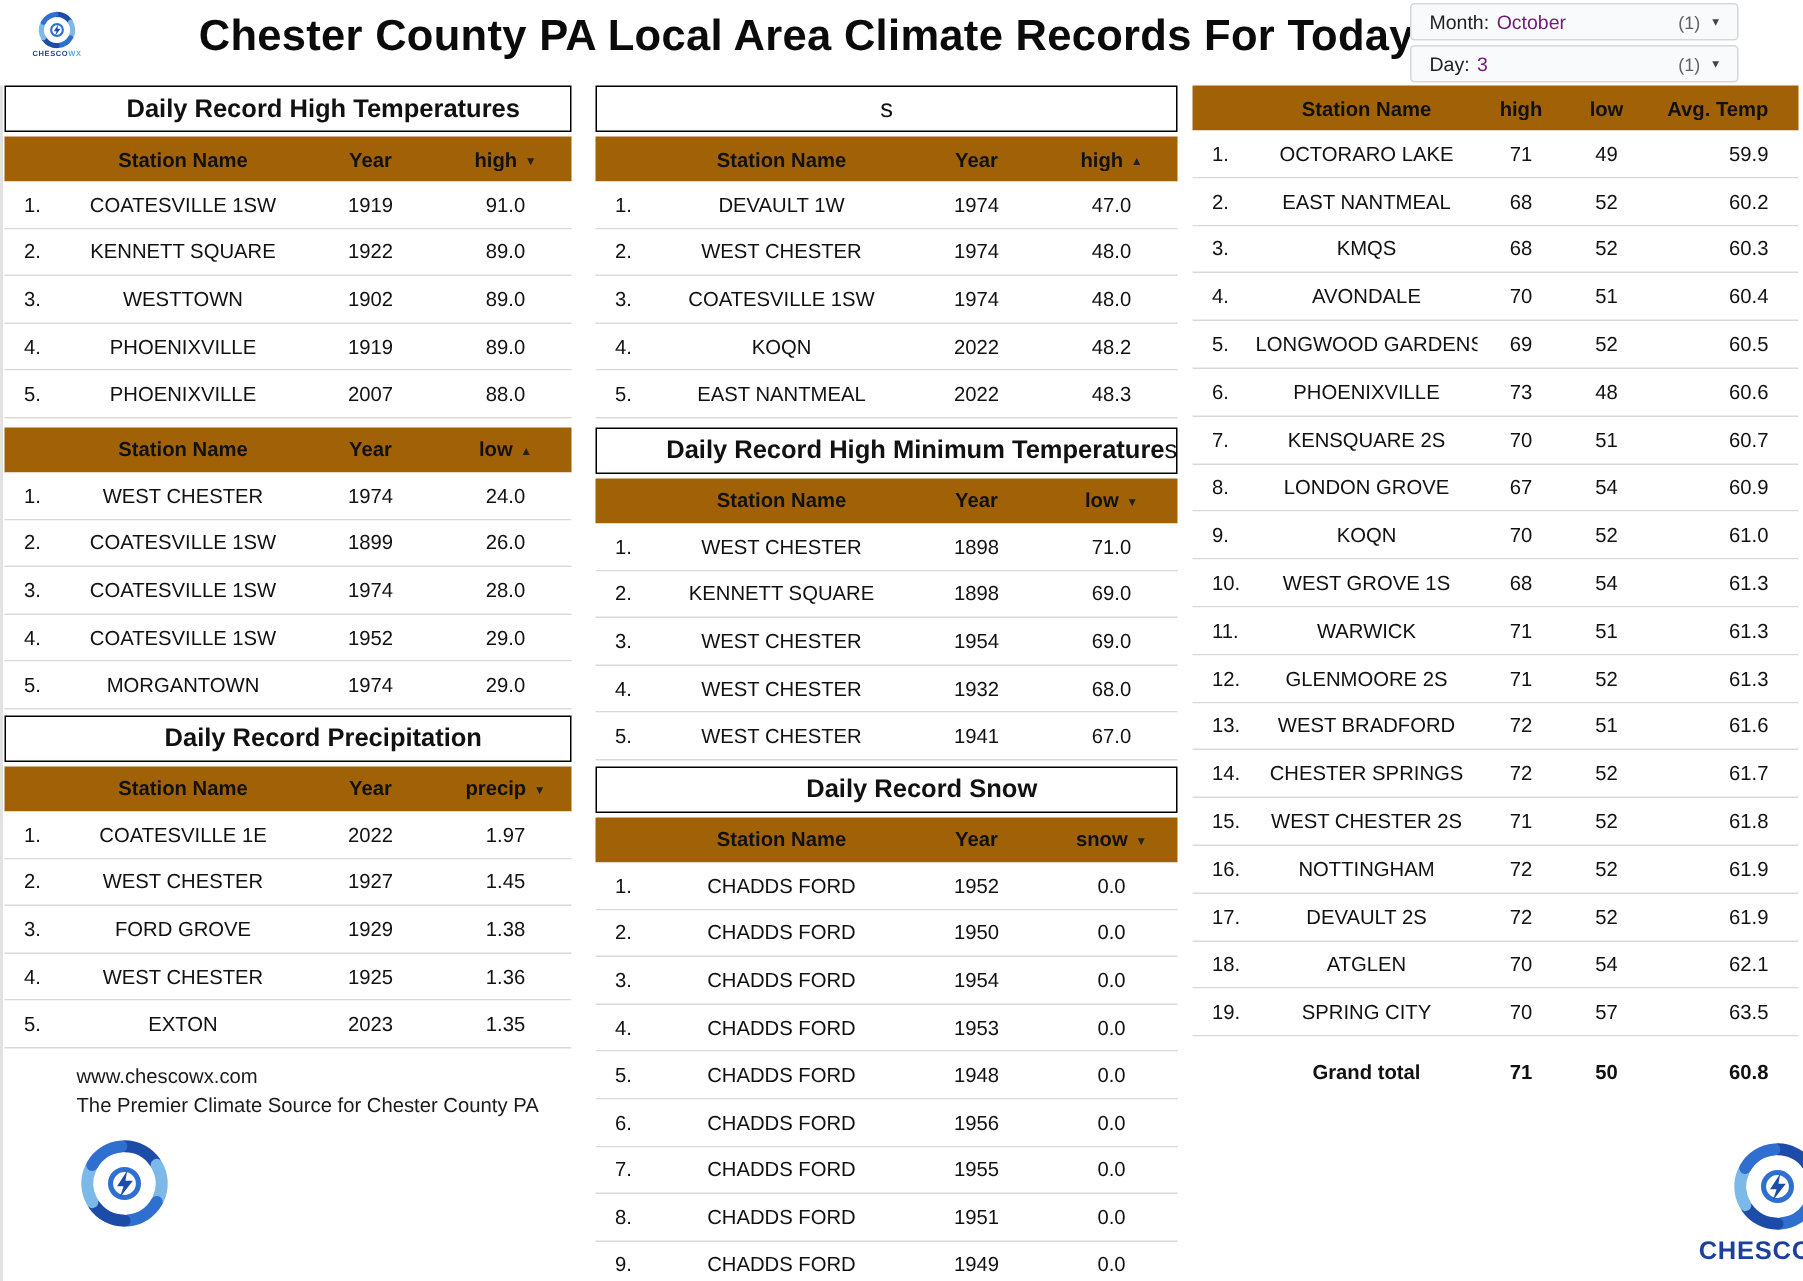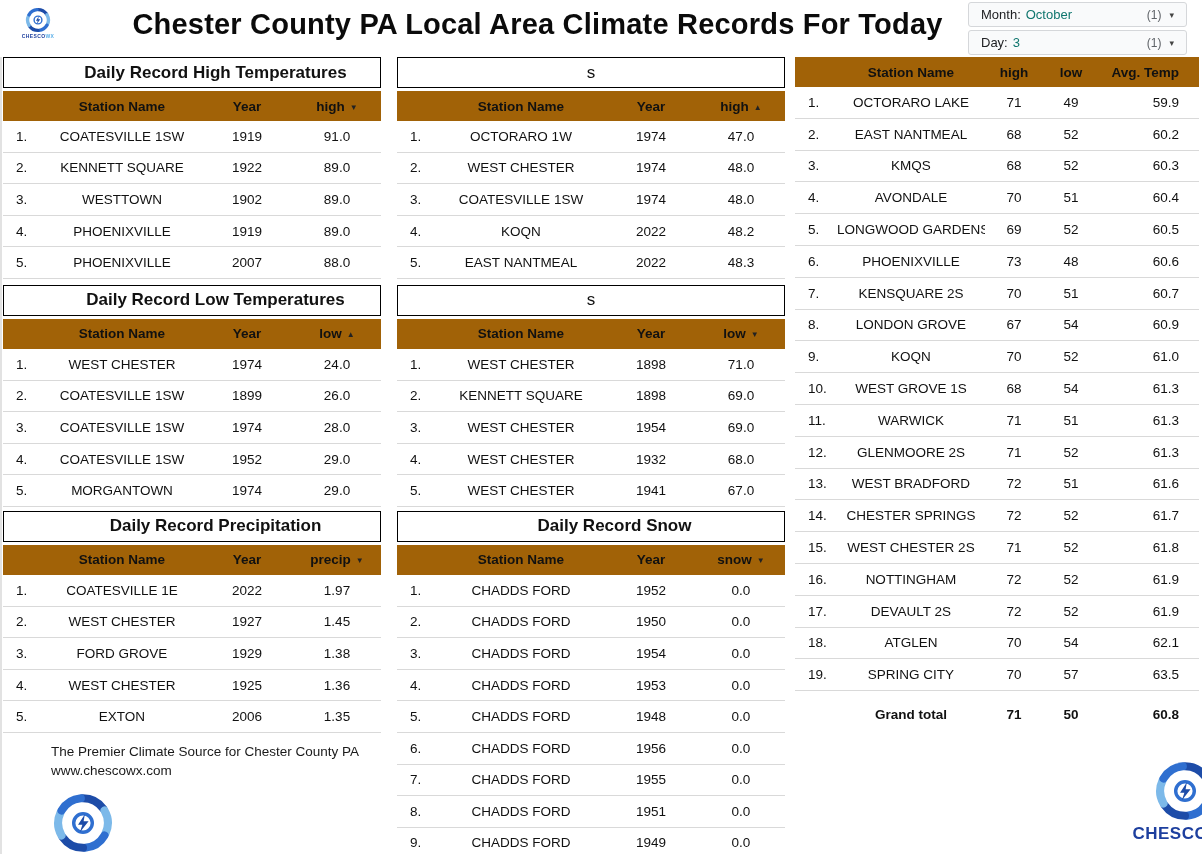--- a/index.html
+++ b/index.html
@@ -13,28 +13,28 @@
   
   .page-title{
     position:absolute;left:75px;top:8px;width:925px;
     text-align:center;font-size:29px;font-weight:700;color:#0b0b0b;
     letter-spacing:.2px;white-space:nowrap;
   }
   .mini-logo{position:absolute;left:21px;top:7px;width:34px;text-align:center;}
   .mini-logo svg{width:26px;height:26px;display:block;margin:0 auto;}
   .mini-wordmark{font-size:5px;font-weight:800;letter-spacing:.4px;line-height:6px;}
 
-  .filters{position:absolute;left:956px;top:2px;width:219px;padding-left:12px;}
+  .filters{position:absolute;left:928px;top:2px;width:219px;padding-left:12px;}
   .filter-box{
     height:25px;box-sizing:border-box;border:1px solid #d5d7da;border-radius:3px;
     background:#f9fafb;display:flex;align-items:center;padding:0 12px;
     font-size:13px;margin-bottom:3px;cursor:pointer;
   }
   .filter-label{color:#202124;font-weight:500;margin-right:5px;}
-  .filter-value{color:#0f766e;}
+  .filter-value{color:#701a75;}
   .filter-count{margin-left:auto;color:#5f6368;font-size:12px;}
   .filter-caret{margin-left:8px;color:#444;font-size:9px;}
 
   
   .col{position:absolute;top:57px;}
   #col-left{left:3px;width:378px;}
   #col-mid{left:397px;width:388px;}
   #col-right{left:795px;width:404px;}
   .page-edge{position:absolute;left:0;top:57px;width:2px;height:797px;background:#e2e2e2;}
 
@@ -160,24 +160,20 @@
         <div class="trow">
         <div class="c idx">5.</div>
         <div class="c station">PHOENIXVILLE</div>
         <div class="c year">2007</div>
         <div class="c val">88.0</div>
       </div>
       </div>
   </section>
 
   <section class="gap6">
-    <div class="title-box">
-        <span class="title-main">Daily Record Low Temperatures</span>
-        <span class="title-suffix"></span>
-      </div>
     <div class="thead">
       <div class="c idx"></div>
       <div class="c station">Station Name</div>
       <div class="c year">Year</div>
       <div class="c val"><span>low</span><span class="arrow">▲</span></div>
     </div>
     <div>
 
     <div class="trow">
         <div class="c idx">1.</div>
@@ -245,29 +241,29 @@
       </div>
         <div class="trow">
         <div class="c idx">4.</div>
         <div class="c station">WEST CHESTER</div>
         <div class="c year">1925</div>
         <div class="c val">1.36</div>
       </div>
         <div class="trow">
         <div class="c idx">5.</div>
         <div class="c station">EXTON</div>
-        <div class="c year">2006</div>
+        <div class="c year">2023</div>
         <div class="c val">1.35</div>
       </div>
       </div>
   </section>
 
   <div class="footer-text">
+    <div>www.chescowx.com</div>
     <div>The Premier Climate Source for Chester County PA</div>
-    <div>www.chescowx.com</div>
   </div>
 
   <div class="logo-block" id="logo-left">
     <svg>
         <use href="#spiral"></use>
       </svg>
 
   </div>
 </div>
 
@@ -280,21 +276,21 @@
     <div class="thead">
       <div class="c idx"></div>
       <div class="c station">Station Name</div>
       <div class="c year">Year</div>
       <div class="c val"><span>high</span><span class="arrow">▲</span></div>
     </div>
     <div>
 
     <div class="trow">
         <div class="c idx">1.</div>
-        <div class="c station">OCTORARO 1W</div>
+        <div class="c station">DEVAULT 1W</div>
         <div class="c year">1974</div>
         <div class="c val">47.0</div>
       </div>
         <div class="trow">
         <div class="c idx">2.</div>
         <div class="c station">WEST CHESTER</div>
         <div class="c year">1974</div>
         <div class="c val">48.0</div>
       </div>
         <div class="trow">
@@ -313,20 +309,21 @@
         <div class="c idx">5.</div>
         <div class="c station">EAST NANTMEAL</div>
         <div class="c year">2022</div>
         <div class="c val">48.3</div>
       </div>
       </div>
   </section>
 
   <section class="gap6">
     <div class="title-box">
+        <span class="title-main">Daily Record High Minimum Temperature</span>
         <span class="title-suffix">s</span>
       </div>
     <div class="thead">
       <div class="c idx"></div>
       <div class="c station">Station Name</div>
       <div class="c year">Year</div>
       <div class="c val"><span>low</span><span class="arrow">▼</span></div>
     </div>
     <div>
 

